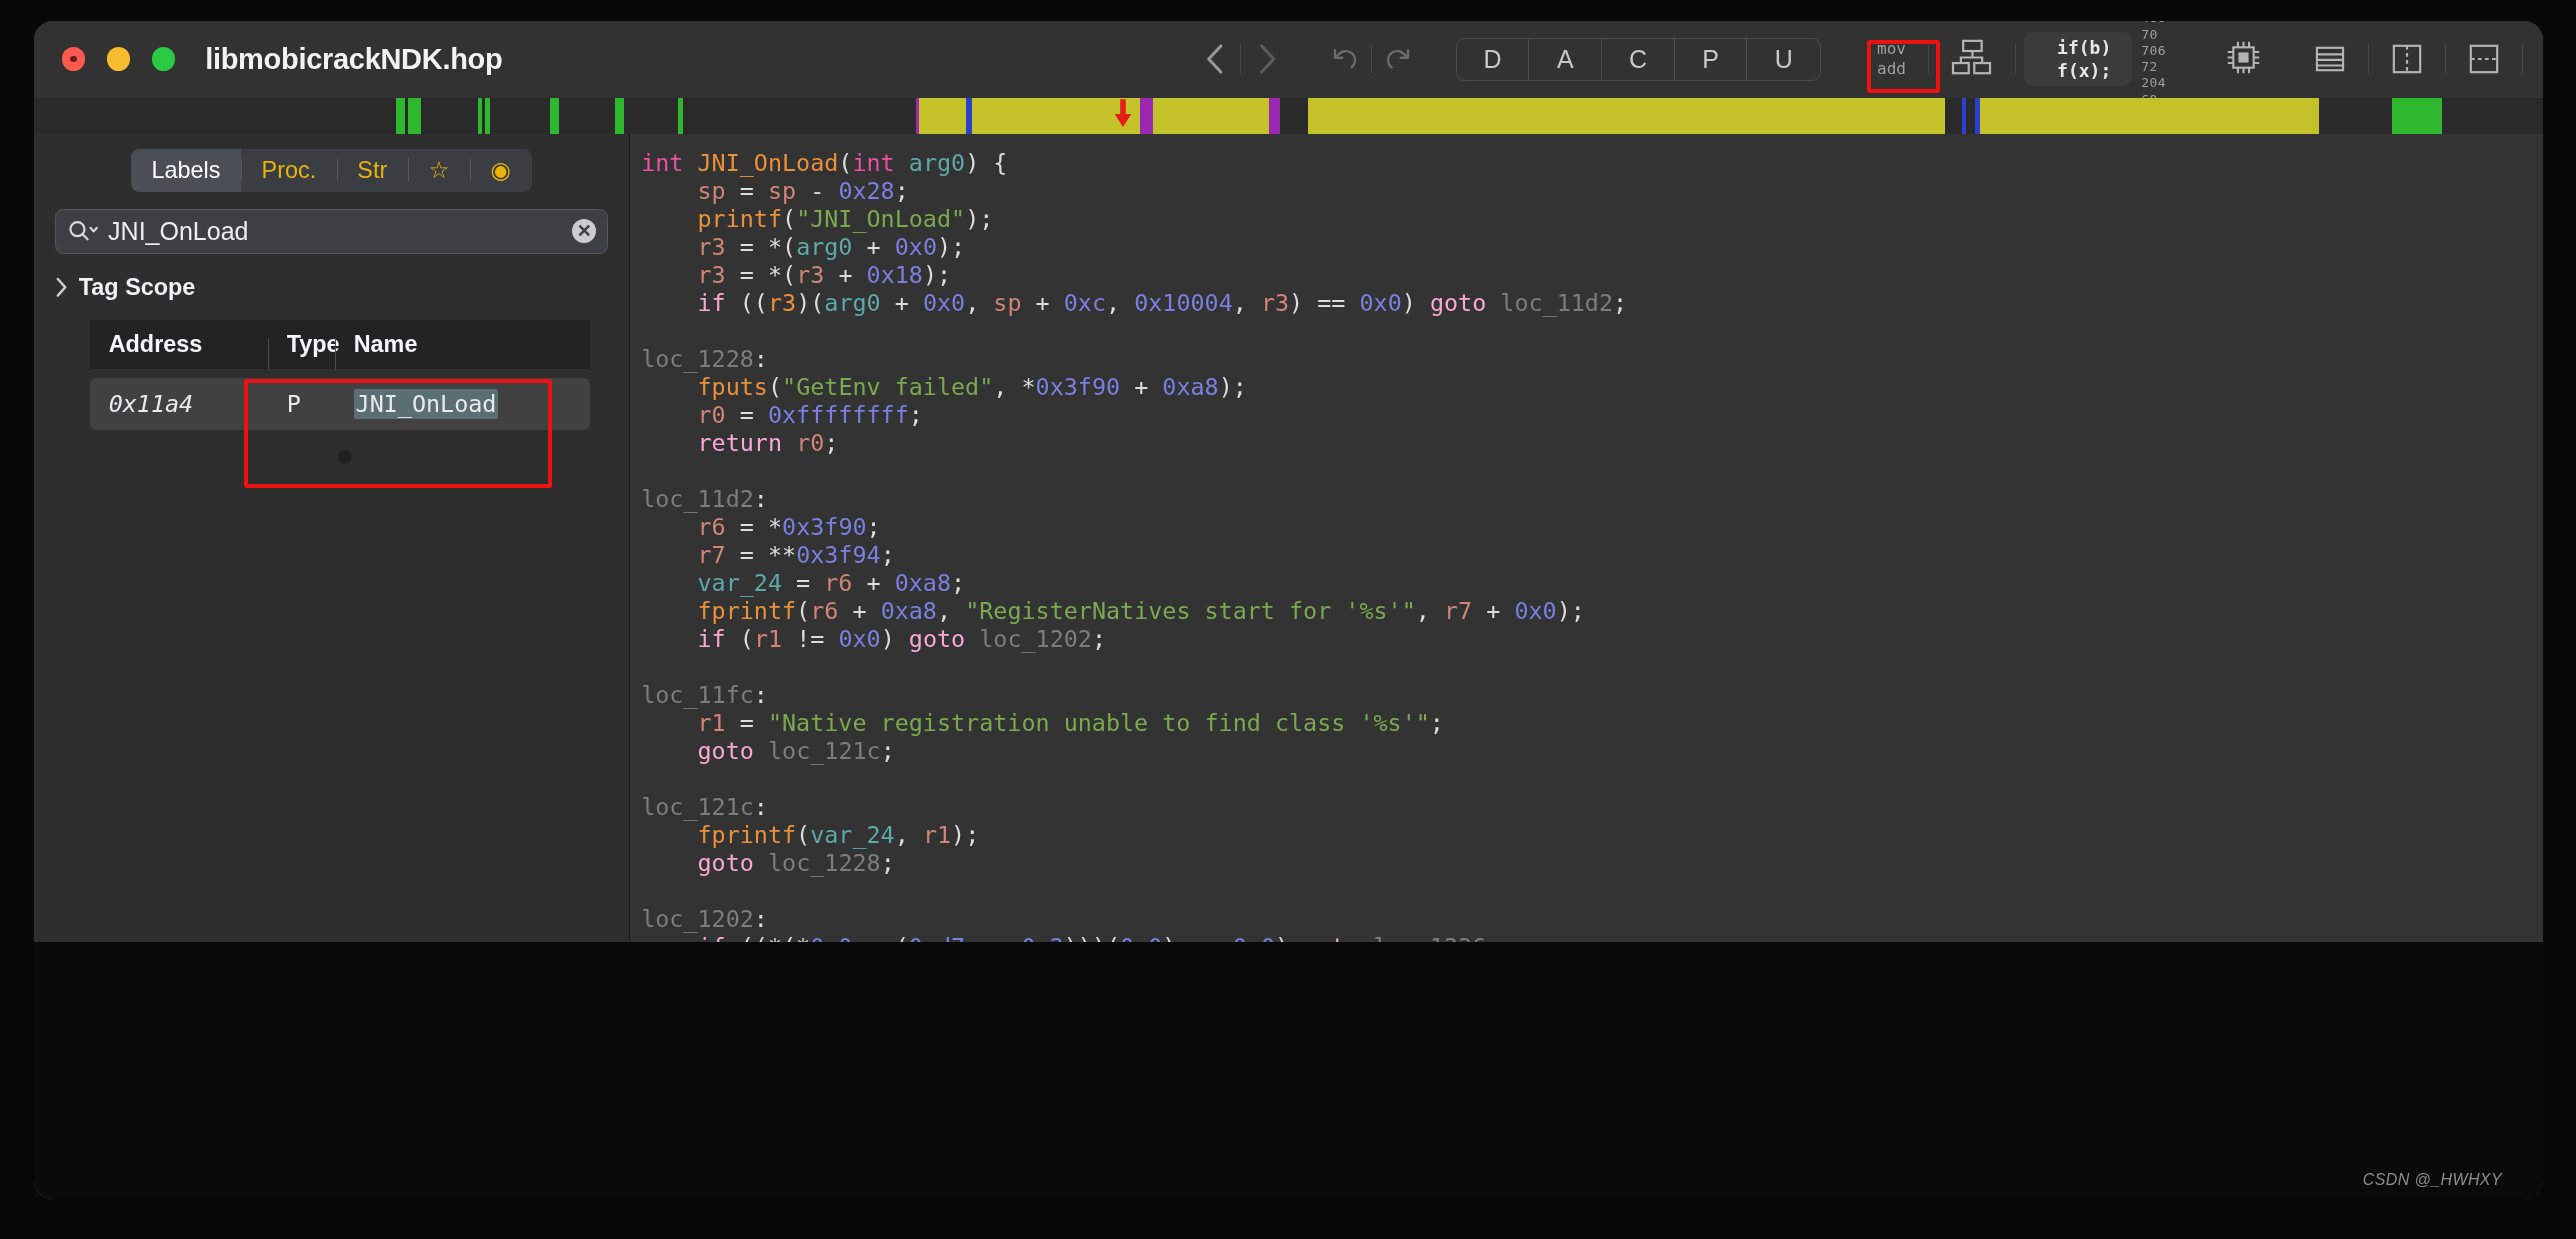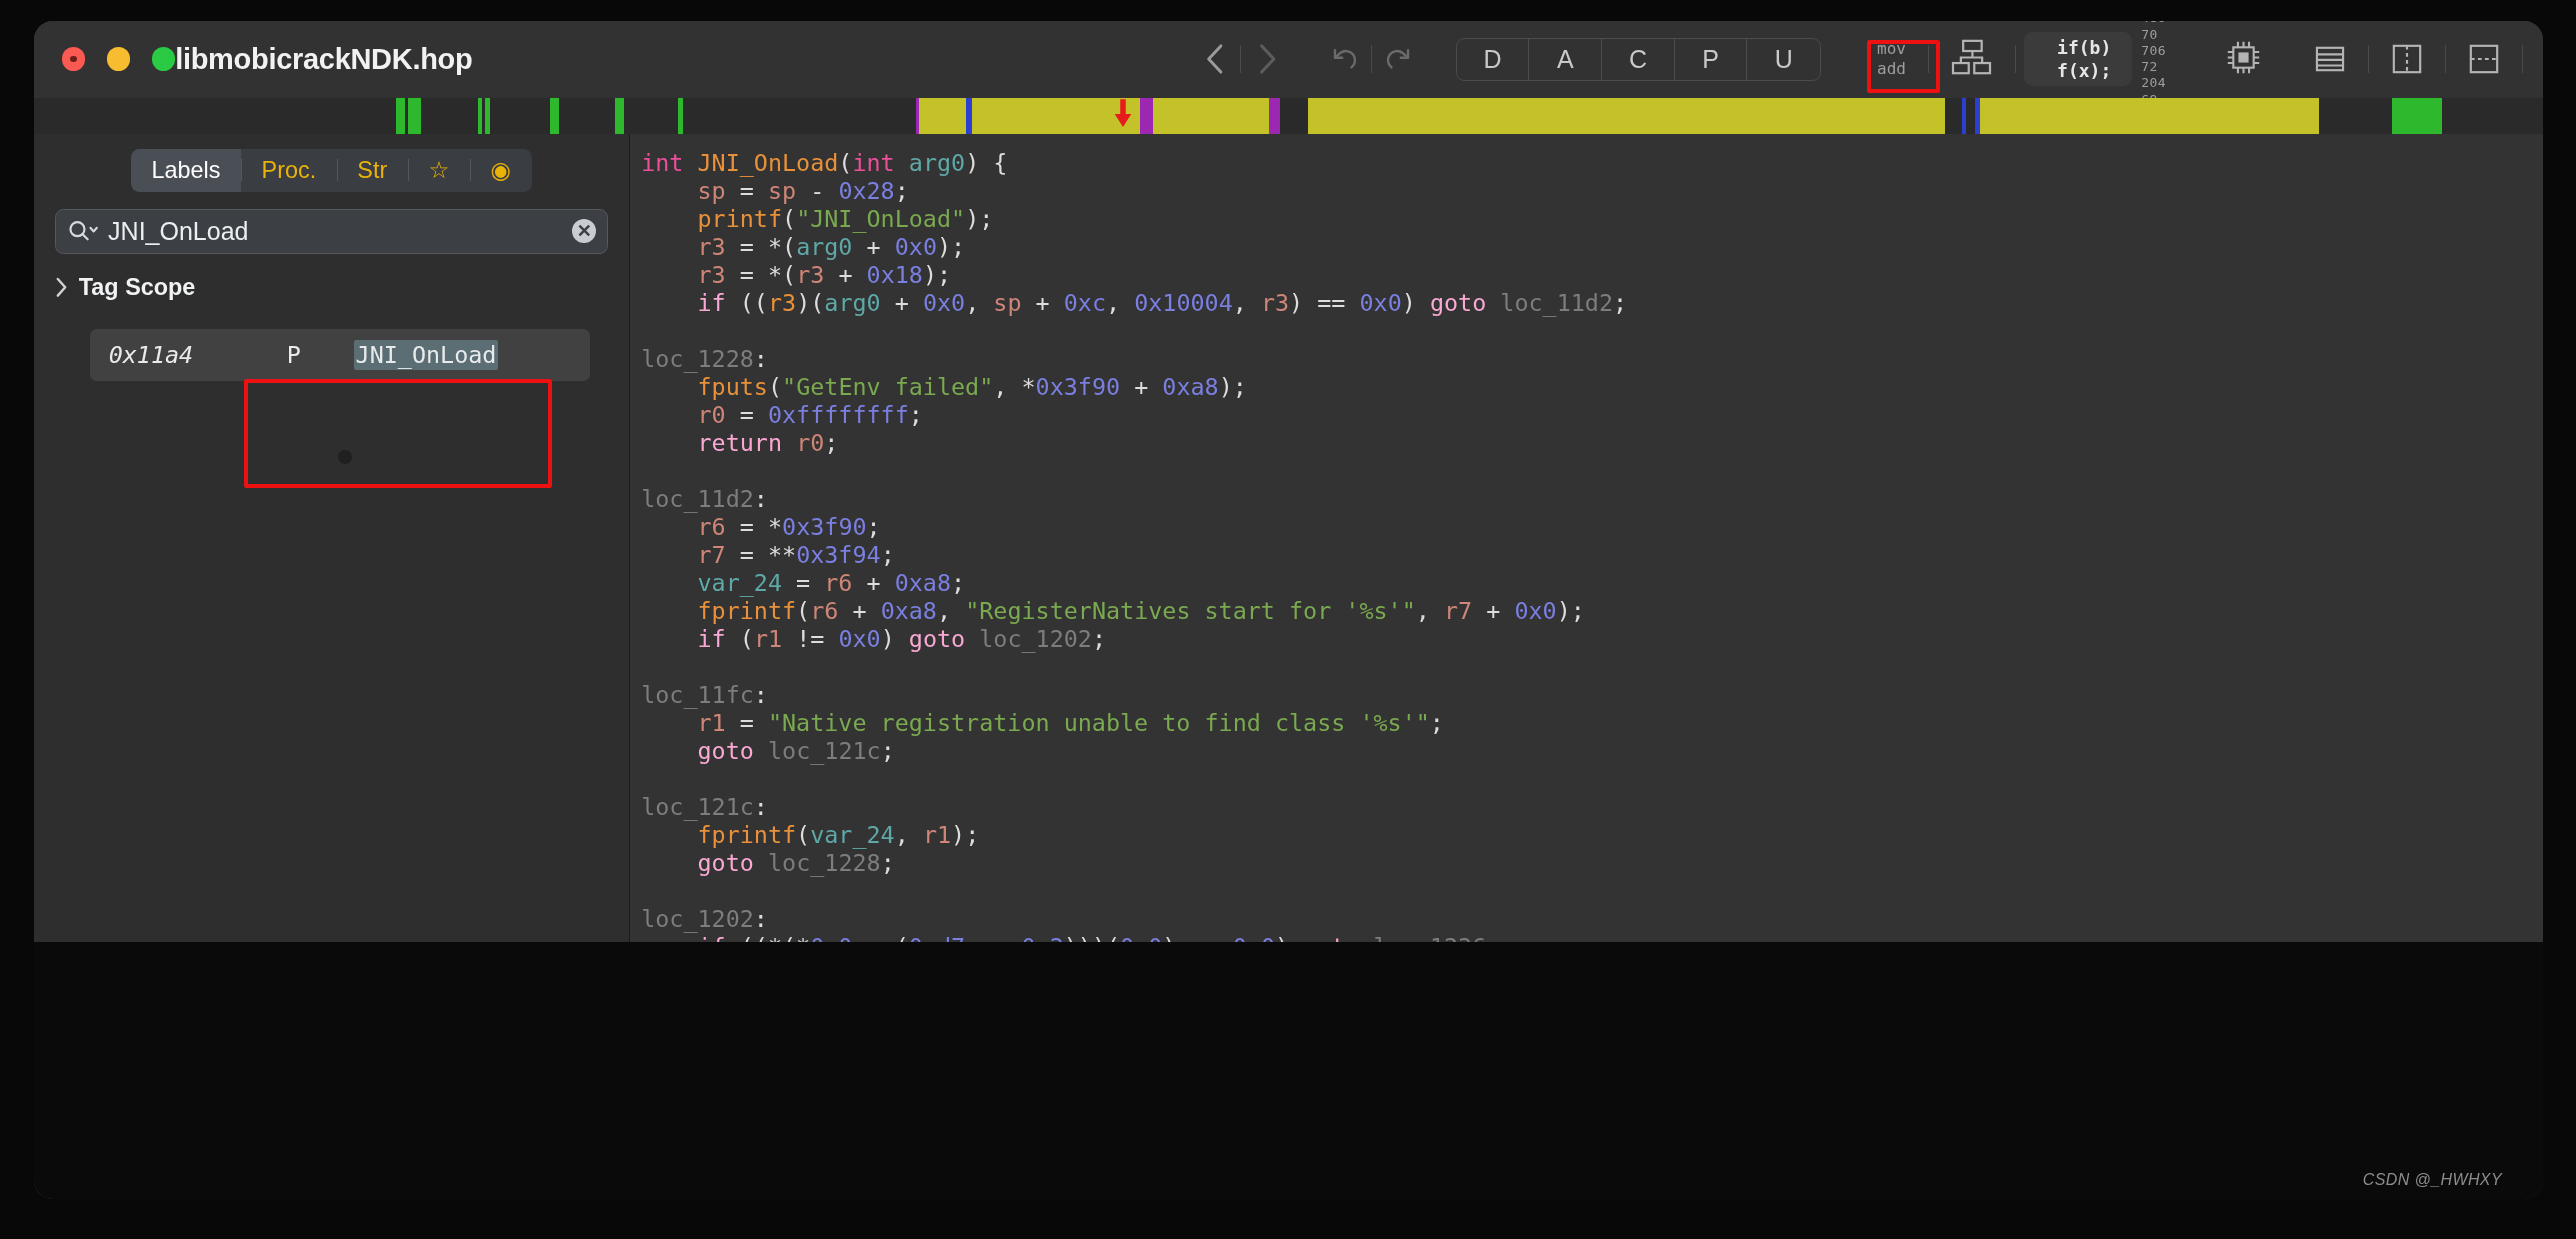--- a/index.html
+++ b/index.html
@@ -30,20 +30,21 @@
   .light { width: 23.4px; height: 23.4px; border-radius: 50%; }
   .light.red    { background: #fb5a52; }
   .light.yellow { background: #f6bd30; }
   .light.green  { background: #2aca44; }
   .light.red::after {
     content: ""; display: block;
     width: 6.5px; height: 6.5px; border-radius: 50%;
     background: #6b1f1b; margin: 8.4px auto;
   }
   .win-title {
+    margin-left: 30px;
     color: #f2f2f2;
     font-size: 29px;
     font-weight: bold;
     letter-spacing: -0.3px;
     text-align: right;
   }
 
   .tb-right {
     position: absolute;
     left: 1154px; top: 0;
@@ -494,20 +495,25 @@
           <svg width="13" height="20.6" viewBox="0 0 14 22">
               <path d="M3 2 L11 11 L3 20" fill="none" stroke="currentColor" stroke-width="2.6" stroke-linecap="round" stroke-linejoin="round"></path>
             </svg>
         </span>
         <span>Tag Scope</span>
       </div>
 
       <div class="dot-handle"></div>
 
       <div class="table">
+        <div class="thead">
+          <div class="th addr">Address</div>
+          <div class="th type">Type</div>
+          <div class="th name">Name</div>
+        </div>
         <div style="height:9.3px"></div>
         <div class="trow">
           <div class="td addr">0x11a4</div>
           <div class="td type">P</div>
           <div class="td name"><span>JNI_OnLoad</span></div>
         </div>
 
         <div class="hl-box" style="left:154px; top:59px; width:308px; height:109px;"></div>
       </div>
 

